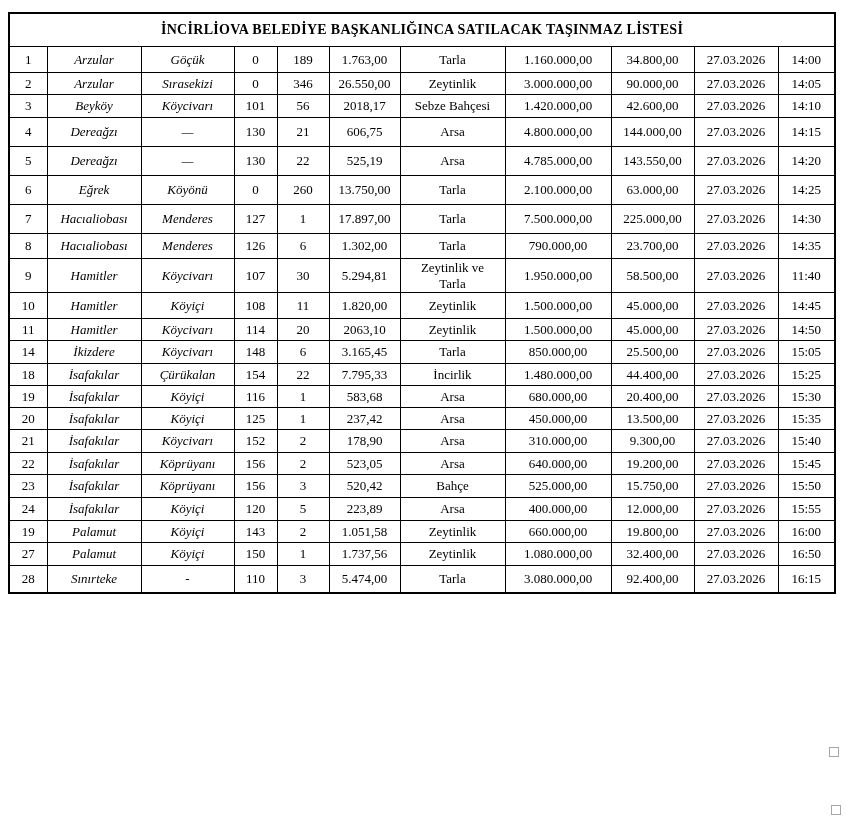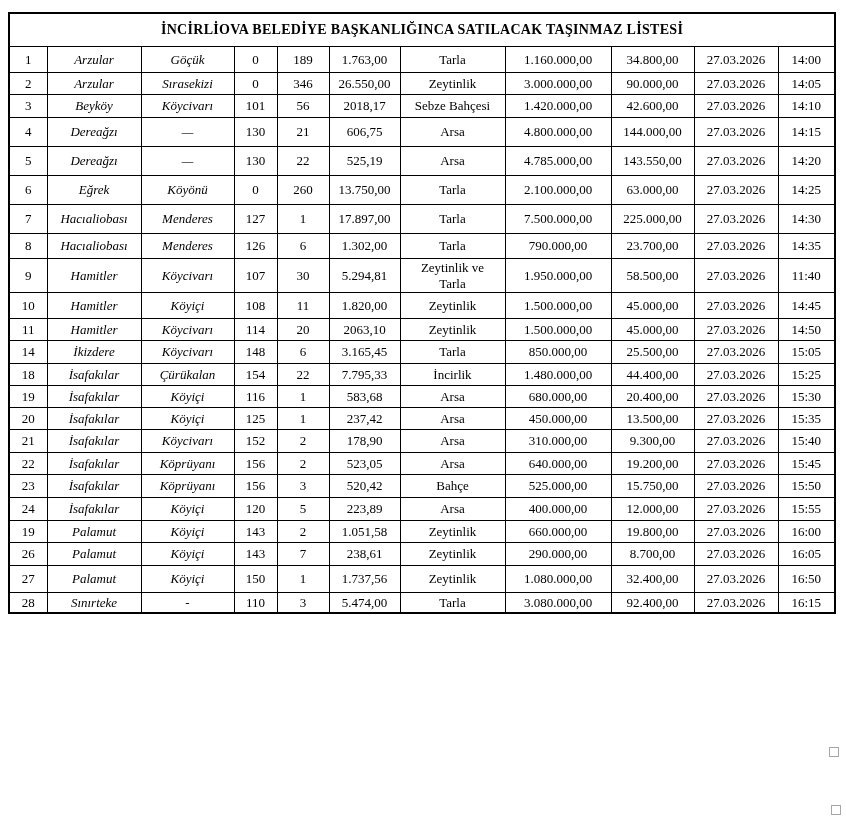--- a/index.html
+++ b/index.html
@@ -361,33 +361,20 @@
           <td class="col-ada-no">143</td>
           <td class="col-parsel-no">2</td>
           <td class="col-yuz-olcumu">1.051,58</td>
           <td class="col-tasinmaz-nitelik">Zeytinlik</td>
           <td class="col-muhammen-bedel">660.000,00</td>
           <td class="col-gecici-teminat">19.800,00</td>
           <td class="col-ihale-tarihi">27.03.2026</td>
           <td class="col-ihale-saati">16:00</td>
         </tr>
         <tr>
-          <td class="col-sr-no">26</td>
-          <td class="col-mahalle">Palamut</td>
-          <td class="col-mevkii">Köyiçi</td>
-          <td class="col-ada-no">143</td>
-          <td class="col-parsel-no">7</td>
-          <td class="col-yuz-olcumu">238,61</td>
-          <td class="col-tasinmaz-nitelik">Zeytinlik</td>
-          <td class="col-muhammen-bedel">290.000,00</td>
-          <td class="col-gecici-teminat">8.700,00</td>
-          <td class="col-ihale-tarihi">27.03.2026</td>
-          <td class="col-ihale-saati">16:05</td>
-        </tr>
-        <tr>
           <td class="col-sr-no">27</td>
           <td class="col-mahalle">Palamut</td>
           <td class="col-mevkii">Köyiçi</td>
           <td class="col-ada-no">150</td>
           <td class="col-parsel-no">1</td>
           <td class="col-yuz-olcumu">1.737,56</td>
           <td class="col-tasinmaz-nitelik">Zeytinlik</td>
           <td class="col-muhammen-bedel">1.080.000,00</td>
           <td class="col-gecici-teminat">32.400,00</td>
           <td class="col-ihale-tarihi">27.03.2026</td>

